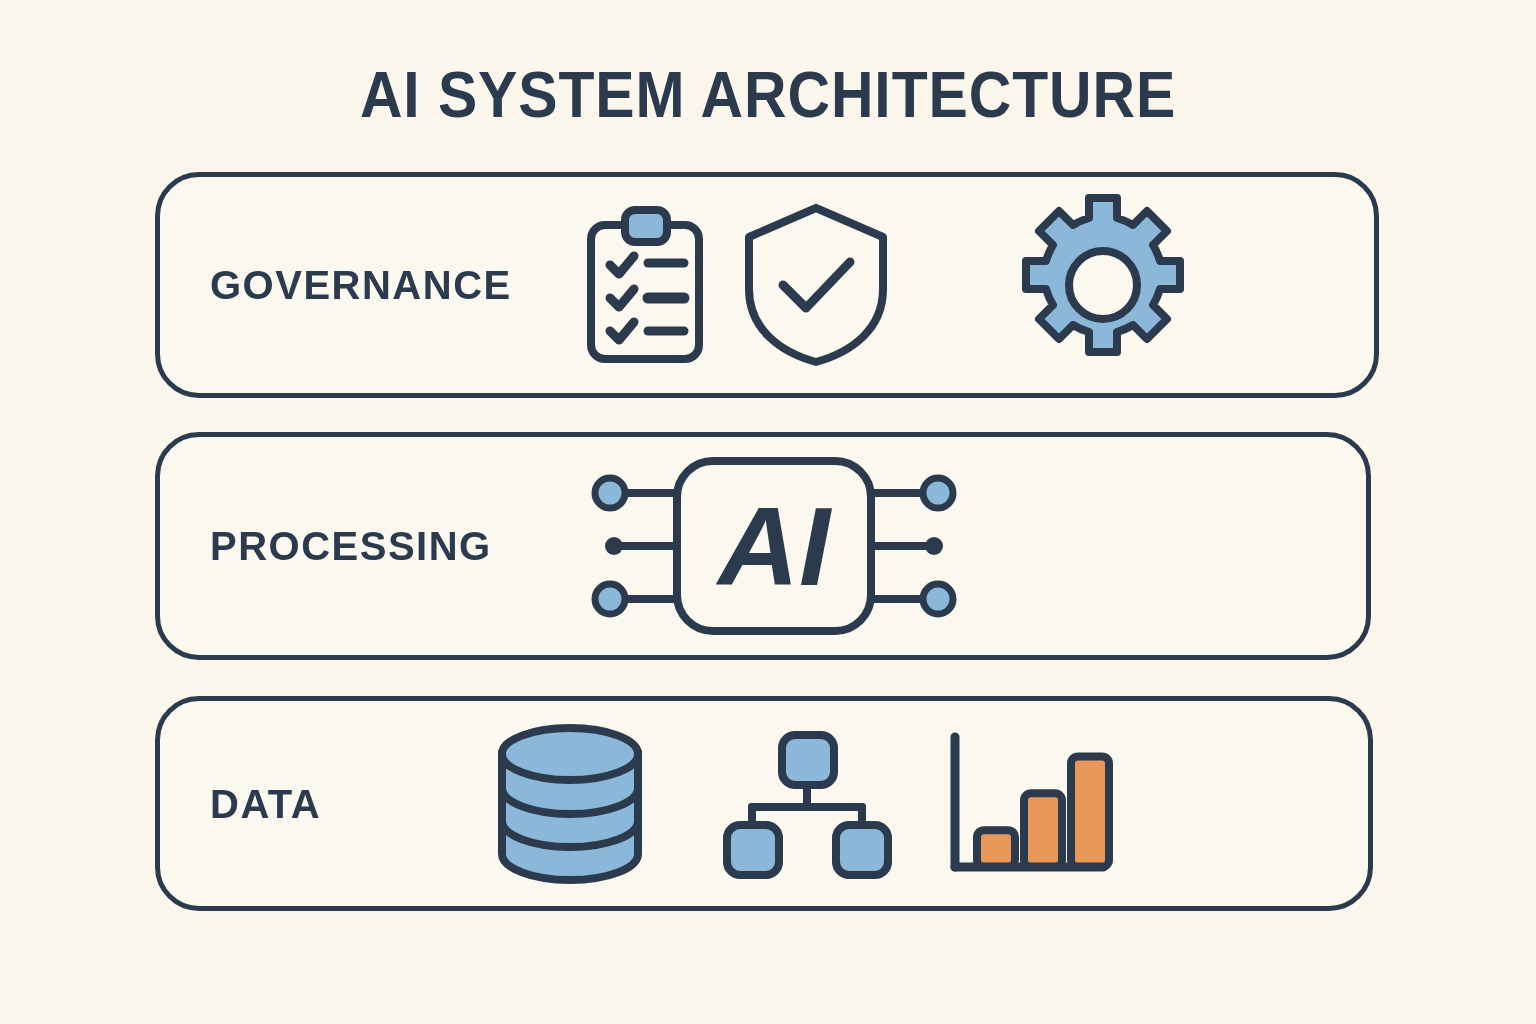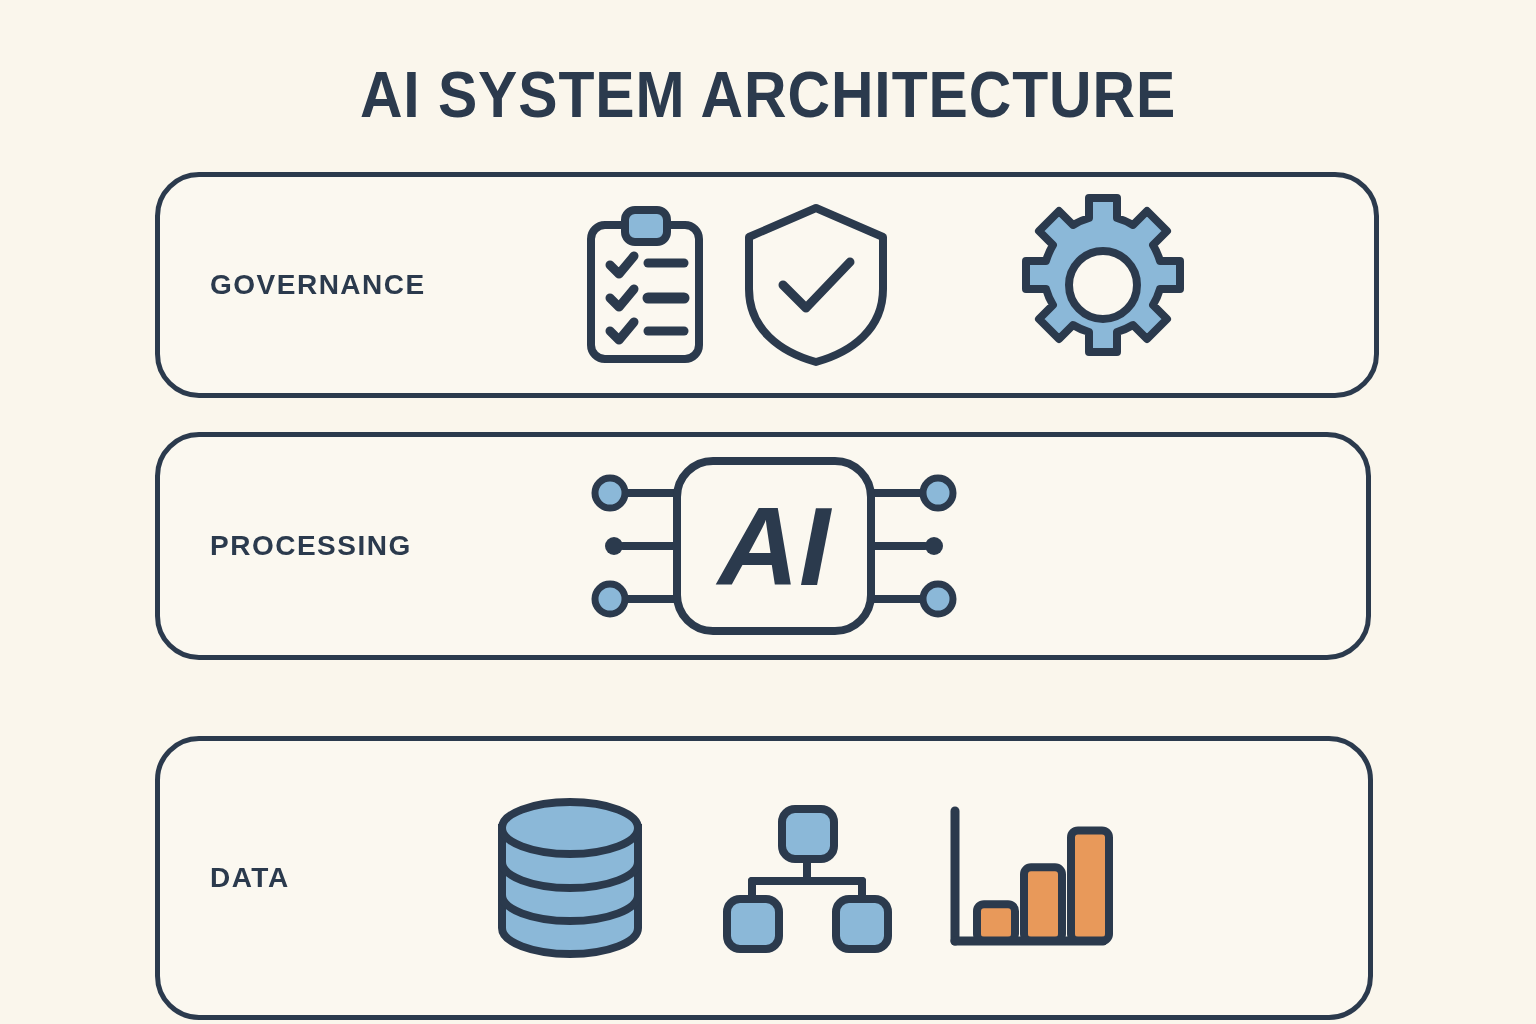--- a/index.html
+++ b/index.html
@@ -35,28 +35,28 @@
   
   .layer-card {
     position: absolute;
     border: 5px solid #2b3a4d;
     border-radius: 44px;
     background: #fbf8f0;
   }
 
   #card-governance { left: 155px; top: 172px;  width: 1224px; height: 226px; }
   #card-processing { left: 155px; top: 432px;  width: 1216px; height: 228px; }
-  #card-data       { left: 155px; top: 736px;  width: 1218px; height: 284px; }
+  #card-data       { left: 155px; top: 696px;  width: 1218px; height: 215px; }
 
   .layer-label {
     position: absolute;
     left: 50px;
     top: 50%;
     transform: translateY(-50%);
-    font-size: 28px;
+    font-size: 40px;
     font-weight: bold;
     letter-spacing: 1.5px;
     color: #2b3a4d;
     white-space: nowrap;
   }
 
   .icon-row {
     position: absolute;
     top: 0;
     bottom: 0;

